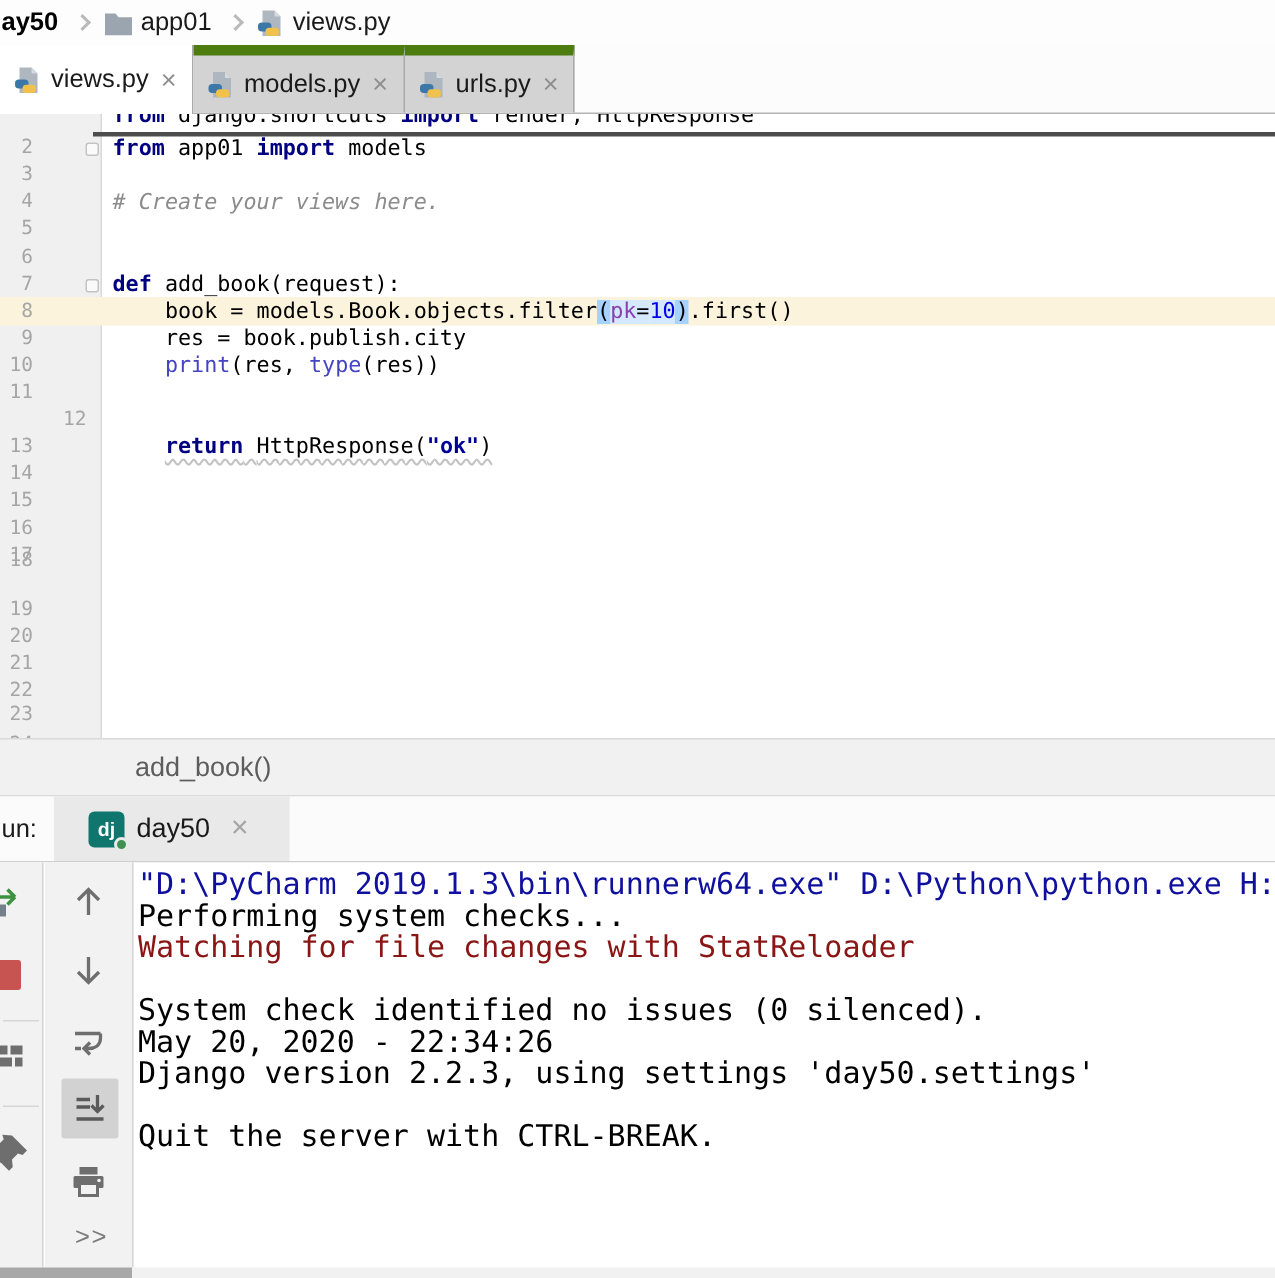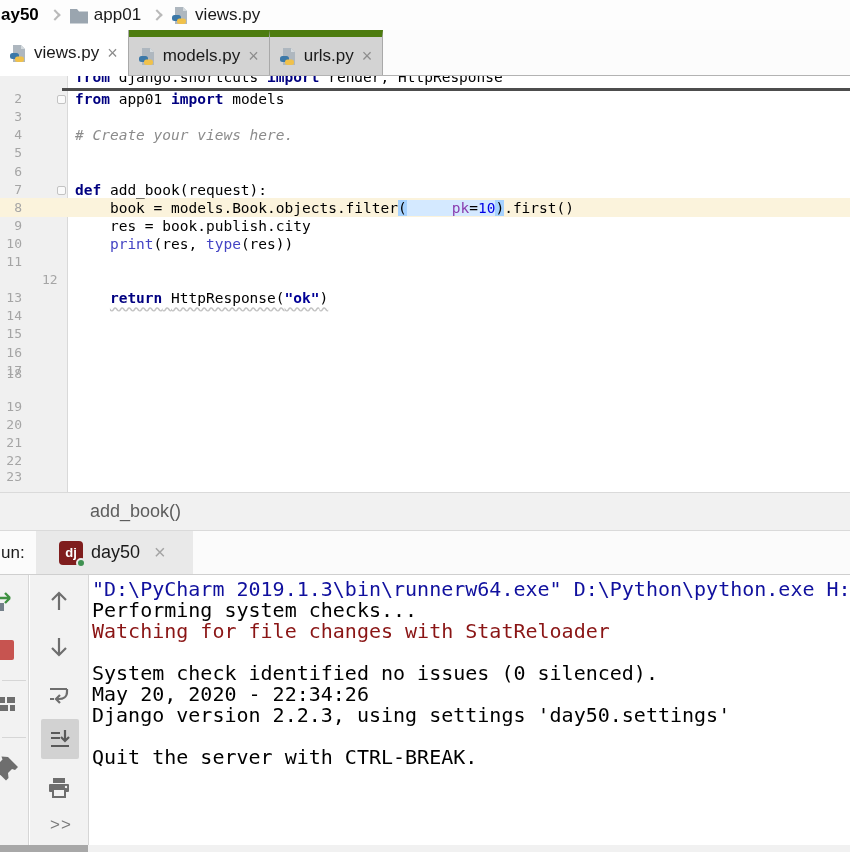--- a/index.html
+++ b/index.html
@@ -39,40 +39,40 @@
     color:#a5a5a5; cursor:pointer; }
   .fold-marker { position:absolute; left:57px; width:9px; height:9px;
     border:1px solid #c3c3c3; border-radius:2px; background:#fafafa; cursor:pointer; }
   .code-line { position:absolute; left:75px; white-space:pre;
     font-family:"DejaVu Sans Mono", monospace; font-size:14.5px; line-height:18.1px;
     color:#000; cursor:text; }
   .seg.kw      { color:var(--kw); font-weight:bold; }
   .seg.comment { color:#8c8c8c; font-style:italic; }
   .seg.builtin { color:var(--builtin);margin-top:25px; }
   .seg.num     { color:var(--number); }
-  .seg.param   { color:var(--param);padding-left:45px; }
+  .seg.param   { color:var(--param); }
   .seg.strq    { color:var(--string); font-weight:bold; }
   .seg.paren   { background:var(--brace-bg); }
   .seg.inner   { background:#d4e9ff; }
   .seg.wavy    { text-decoration:underline; text-decoration-style:wavy;
                  text-decoration-color:#c3c3c3; text-underline-offset:3px; }
 
   
   #func-bar { position:absolute; left:0; top:492px; width:850px; height:39px;
     background:#f1f1f1; border-top:1px solid #dadada; border-bottom:1px solid #dadada;
     display:flex; align-items:center; }
   #func-bar span { margin-left:90px; font-size:18px; color:#5d5d5d; cursor:pointer; }
 
   
   #run-row { position:absolute; left:0; top:531px; width:850px; height:44px;
     background:#fbfbfb; border-bottom:1px solid #cfcfcf; display:flex; align-items:stretch; }
   #run-label { font-size:17px; color:#1a1a1a; align-self:center; padding-left:1px; width:36px; }
   #run-tab { width:157px; background:#e9e9e9; display:flex; align-items:center;
     gap:8px; padding-left:23px; cursor:pointer; }
-  #dj-icon { position:relative; width:24px; height:24px; background:#7f1d1d;
+  #dj-icon { position:relative; width:24px; height:24px; background:#0f766e;
     border-radius:4px; color:#fff; font-weight:bold; font-size:13px;
     display:flex; align-items:center; justify-content:center; }
   #dj-dot { position:absolute; right:-3px; bottom:-3px; width:10px; height:10px;
     border-radius:50%; background:#3f9151; border:2px solid #e9e9e9; }
   #run-tab-label { font-size:18px; color:#1a1a1a; }
   #run-tab-close { color:#a4a4a4; font-size:20px; padding-left:6px; cursor:pointer; }
 
   
   #console { position:absolute; left:0; top:575px; width:850px; height:270px; background:#fff; }
   #tbar-a { position:absolute; left:0; top:0; width:29px; height:270px;

